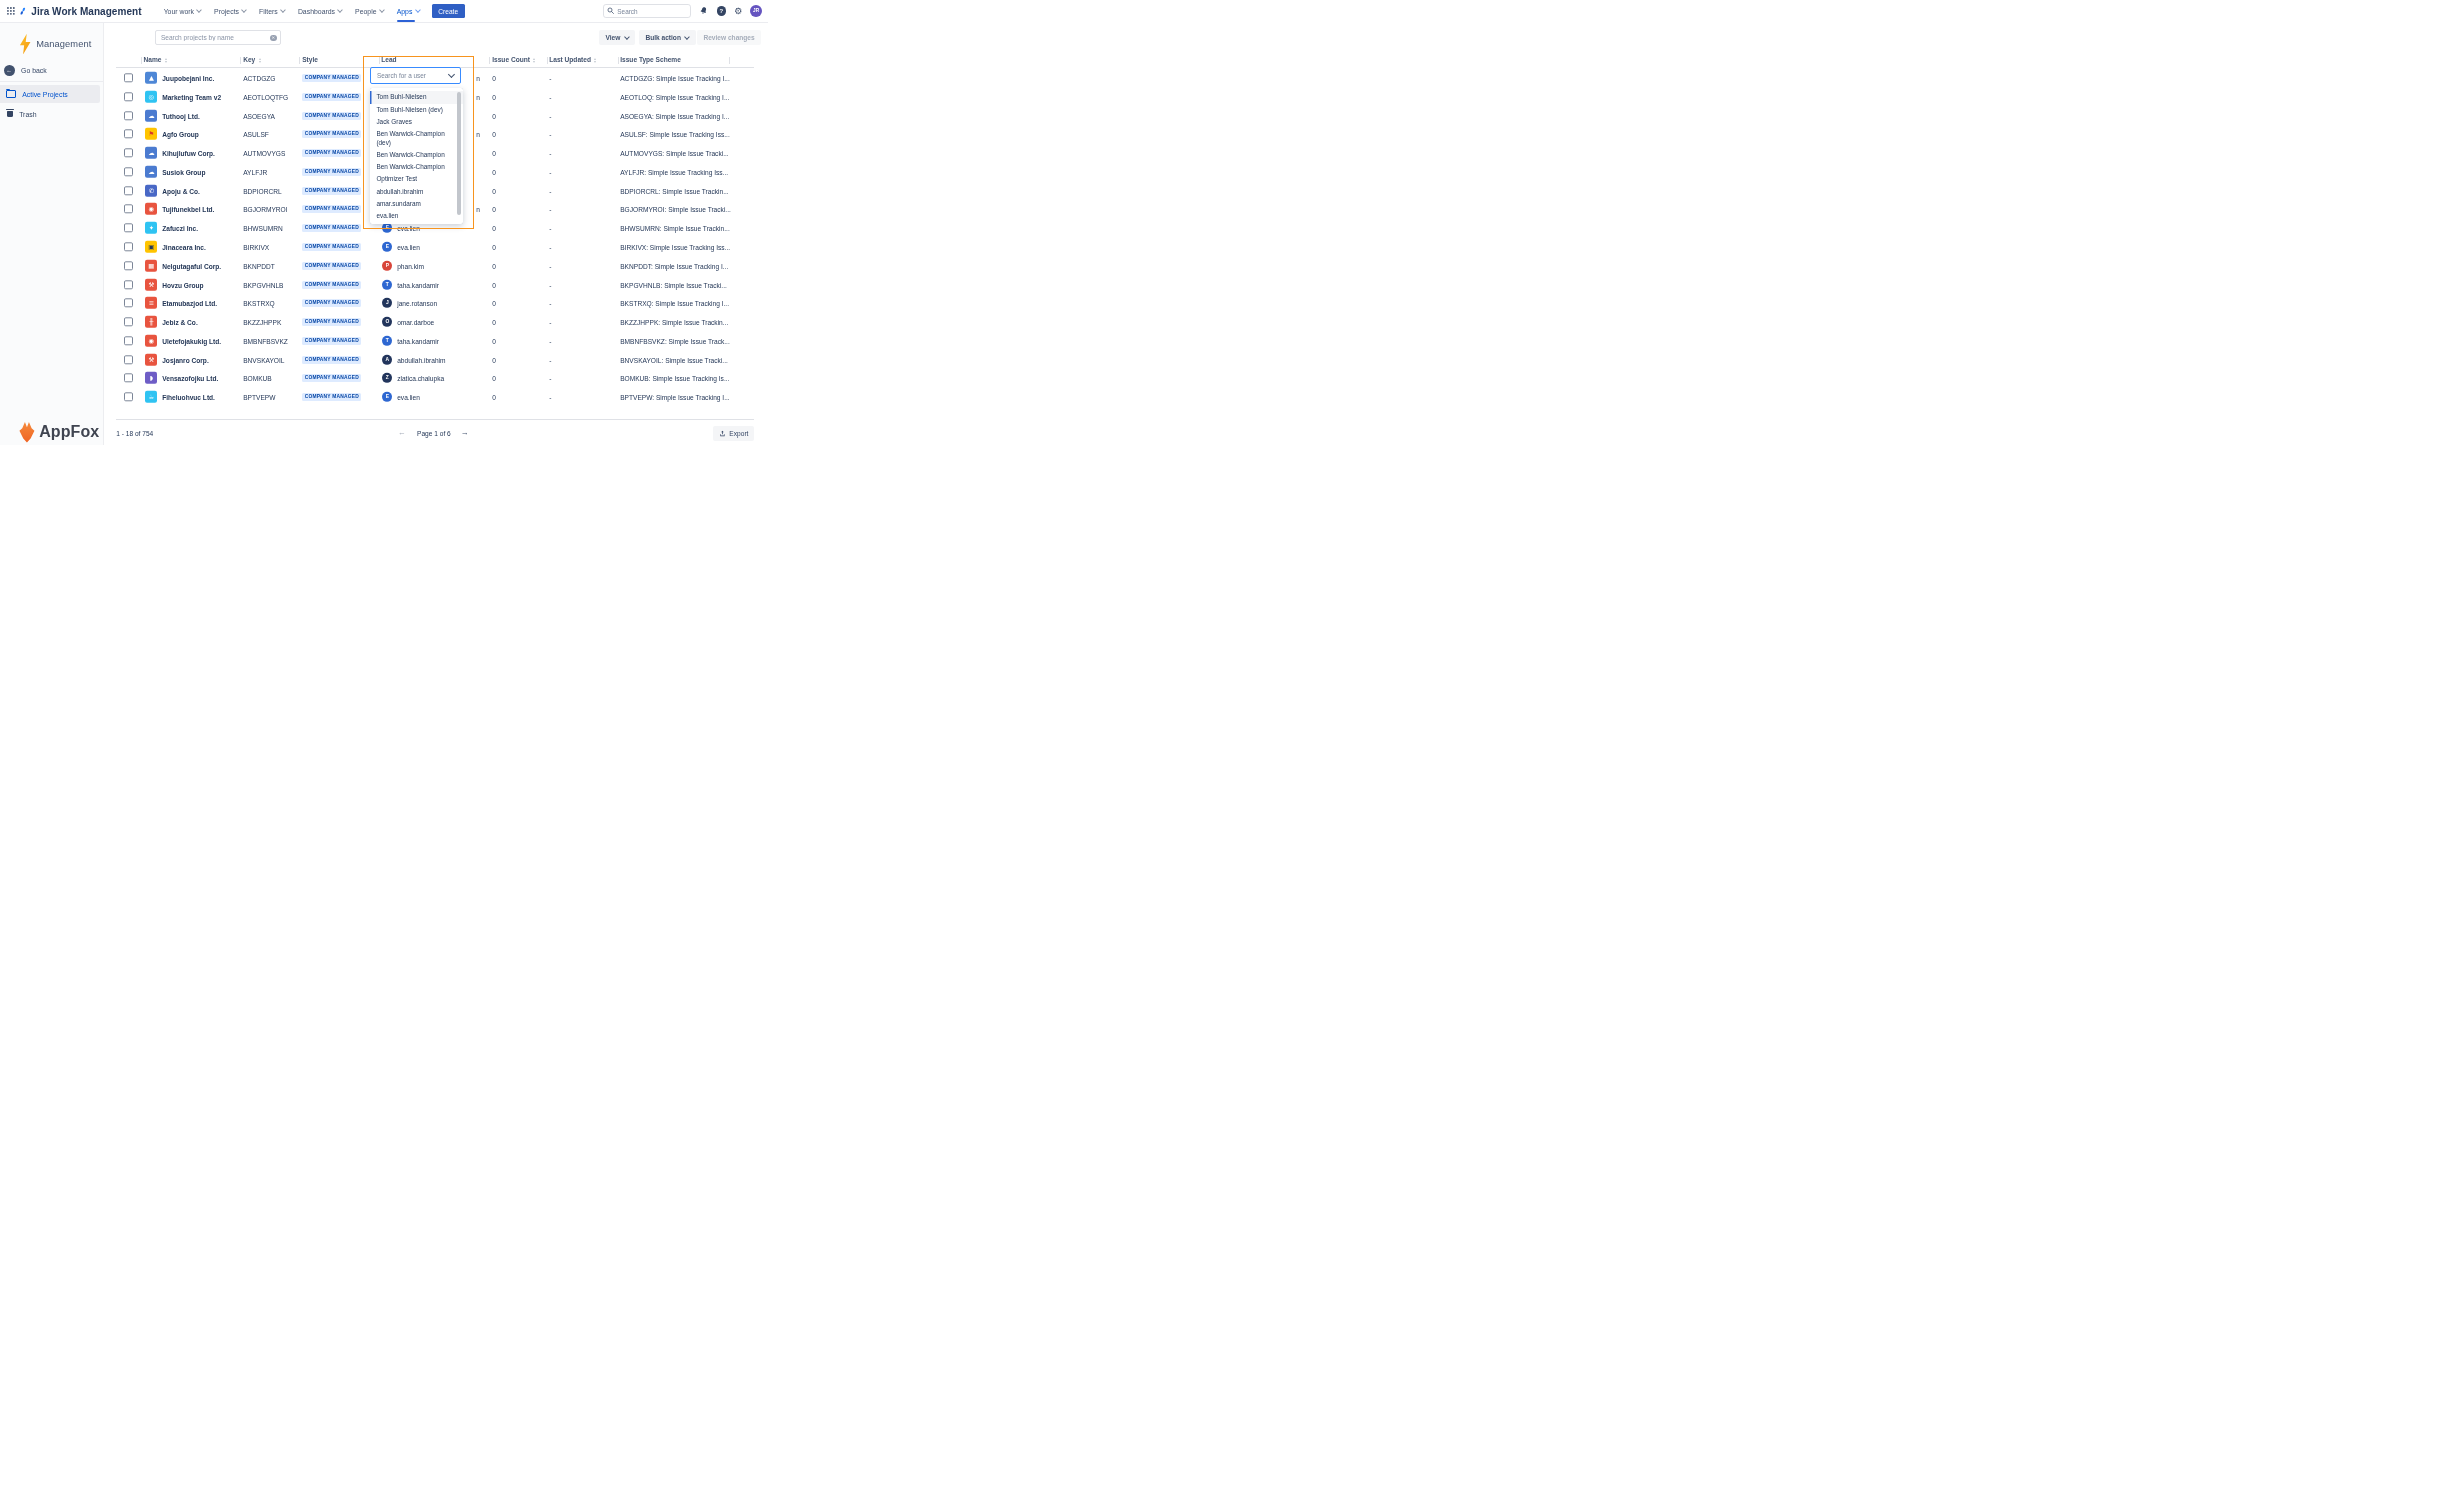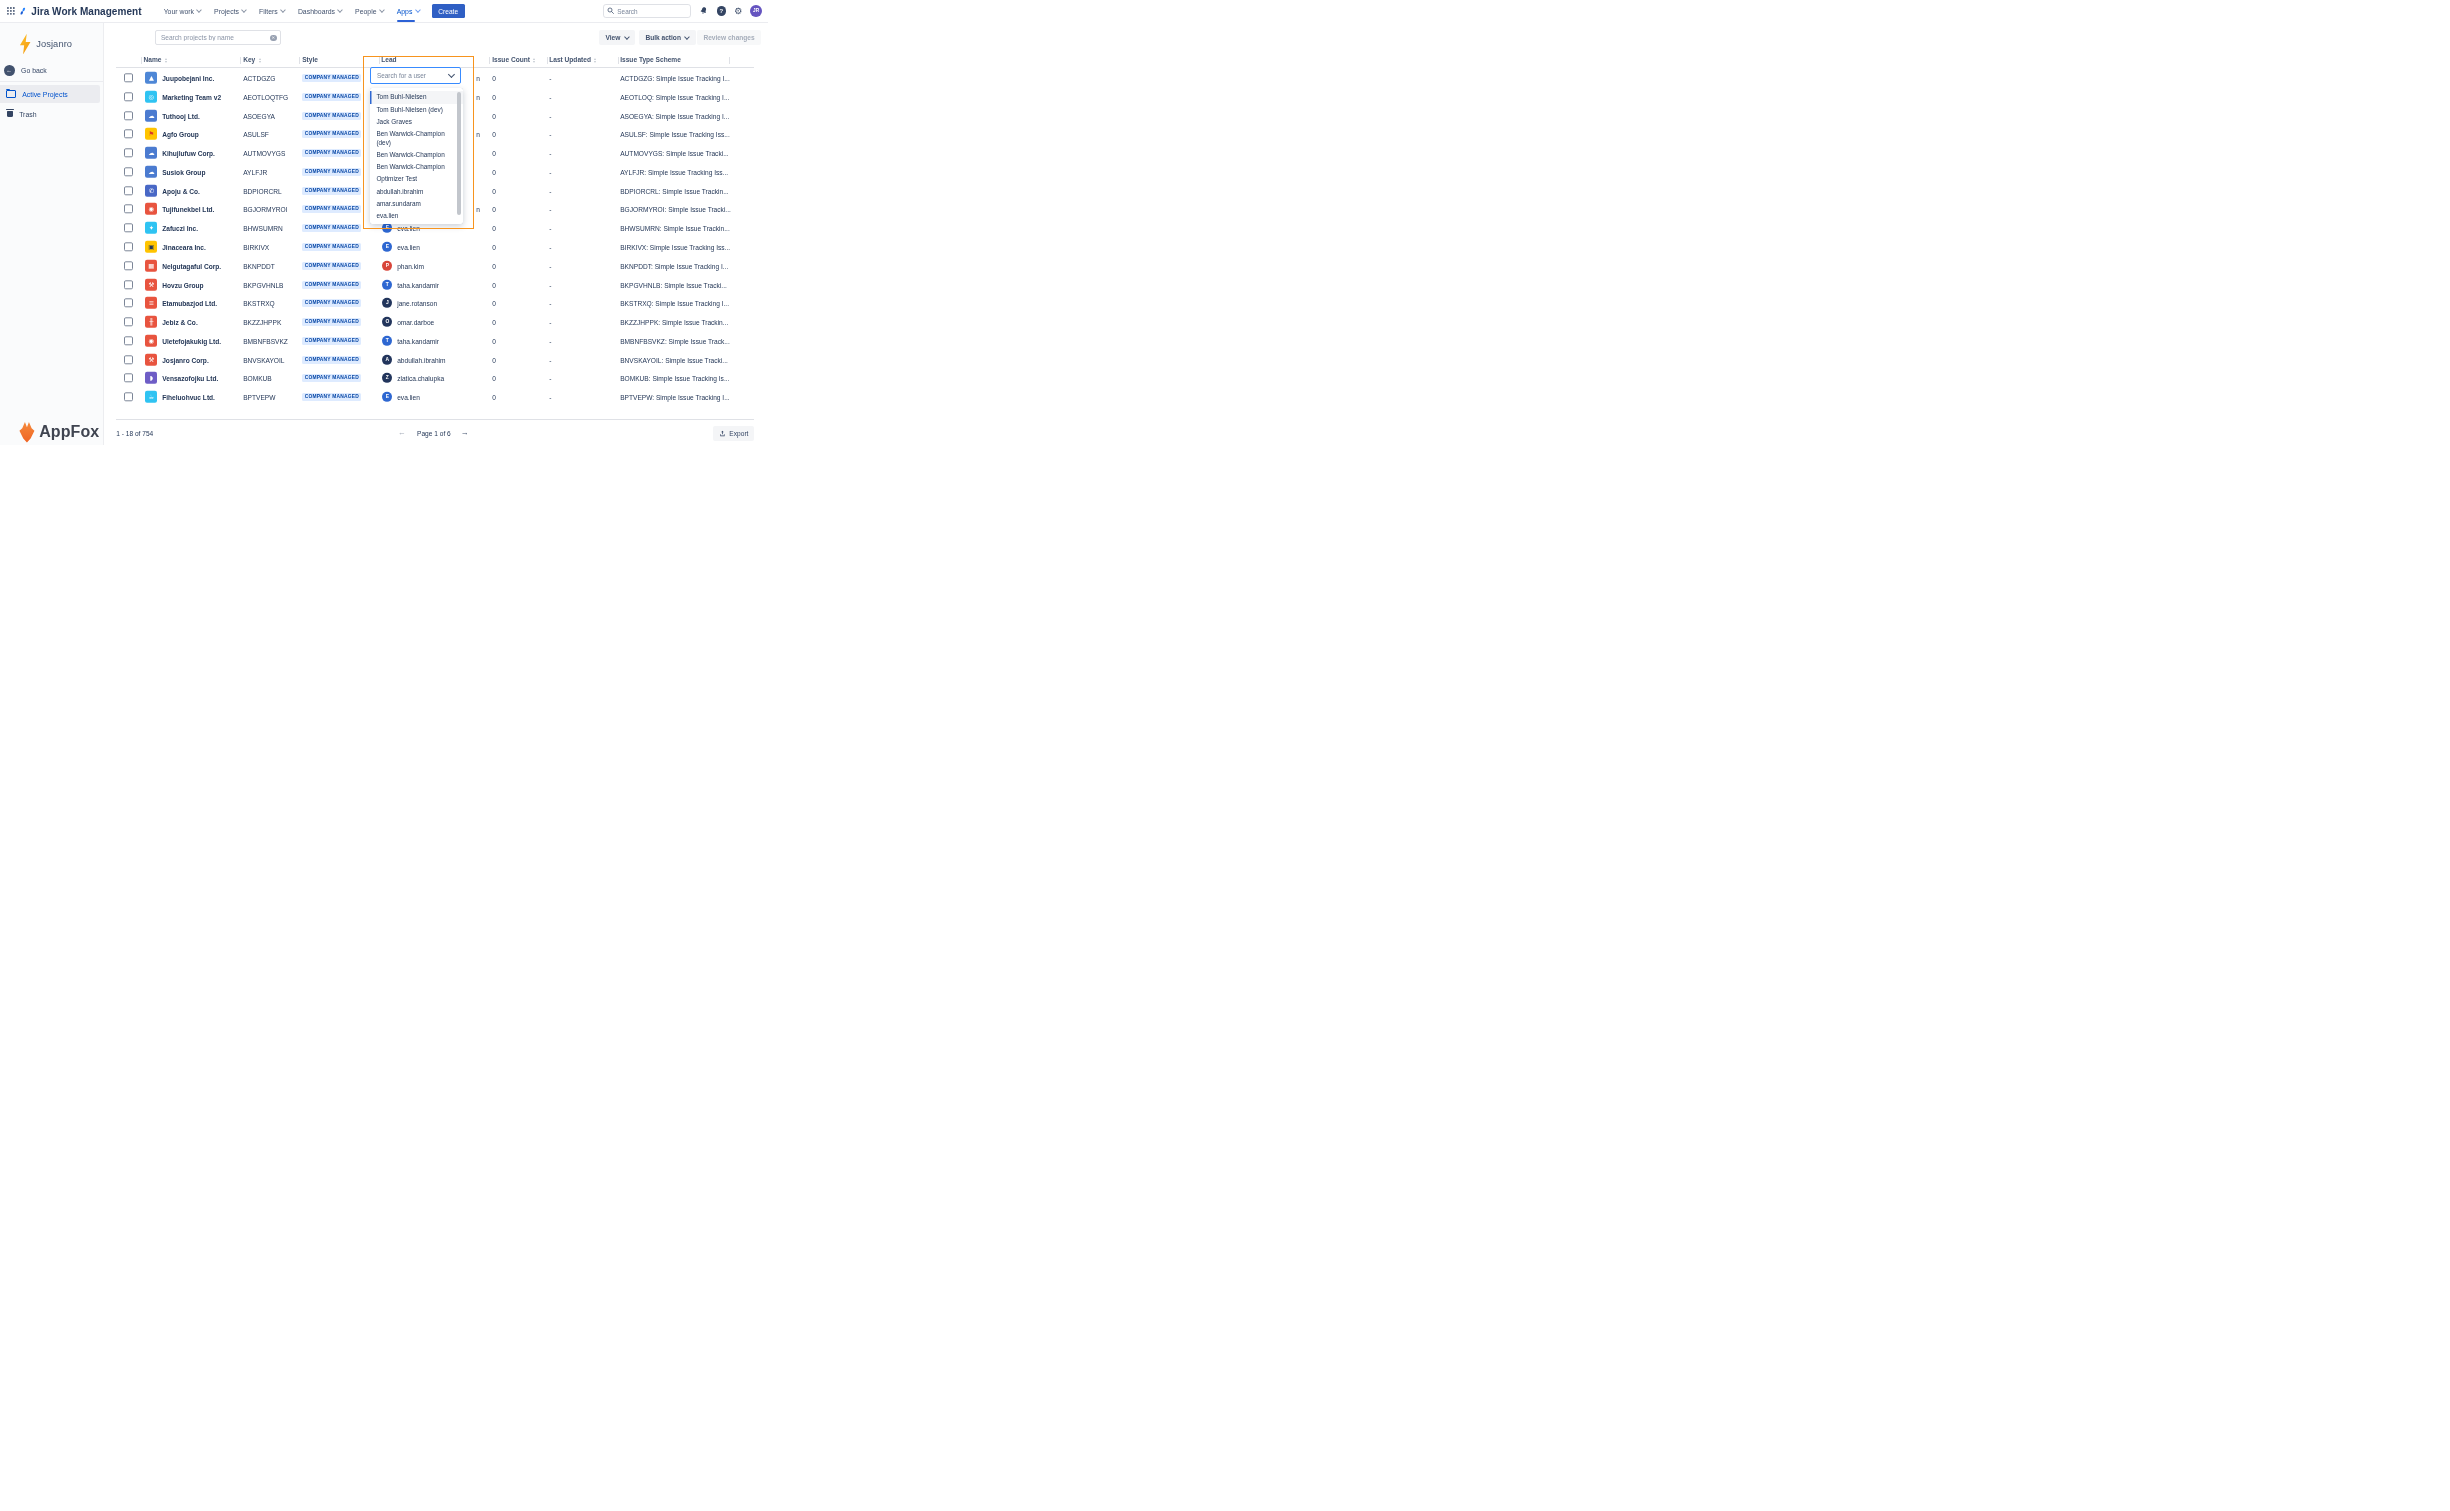--- a/index.html
+++ b/index.html
@@ -193,21 +193,21 @@
     </svg>
     <span class="helpicon">?</span>
     <span class="gearicon">⚙</span>
     <span class="avatar">JR</span>
   </div>
 </div>
 
 <div class="sidebar">
   <div class="logo">
     <span class="bolt"></span>
-    <span class="logo-text">Josjanro</span>
+    <span class="logo-text">Management</span>
   </div>
   <div class="goback">
     <span class="backcirc">←</span>
     <span class="lbl">Go back</span>
   </div>
   <div class="sidediv"></div>
   <div class="sideitem active" style="top:63px;">
     <span class="folder"></span>
     <span class="lbl">Active Projects</span>
   </div>

